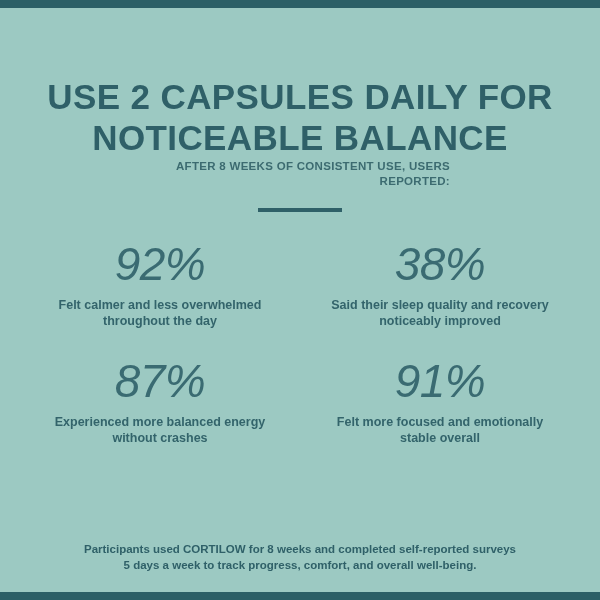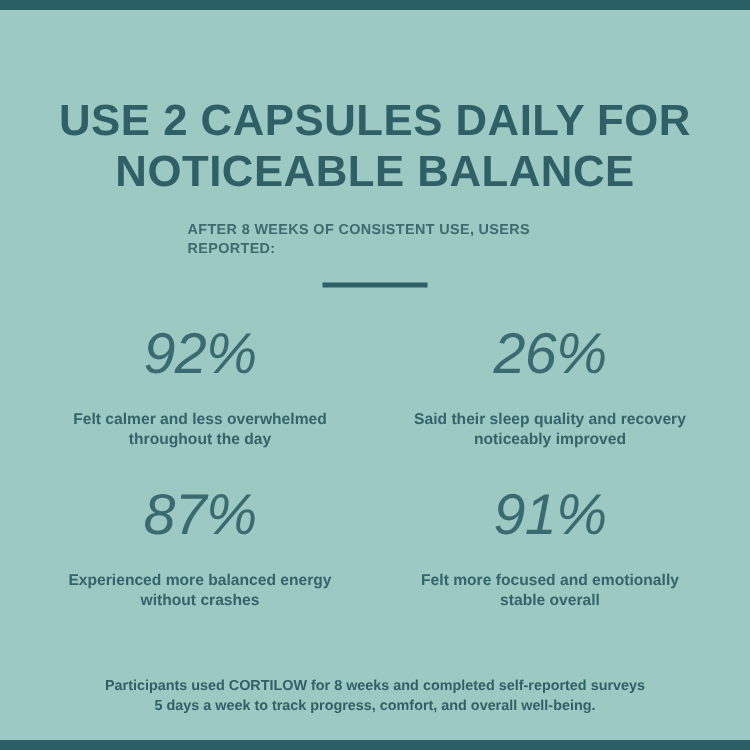--- a/index.html
+++ b/index.html
@@ -36,23 +36,22 @@
     width: 560px;
     text-align: center;
     color: #2f6068;
     font-weight: bold;
     font-size: 35px;
     line-height: 1.18;
     letter-spacing: 0.4px;
     text-transform: uppercase;
   }
   .subhead {
-    margin-top: 18px;
     width: 300px;
-    text-align: left;
+    text-align: right;
     color: #3c6b70;
     font-weight: bold;
     font-size: 11.5px;
     line-height: 1.35;
     letter-spacing: 0.3px;
     text-transform: uppercase;
   }
   .divider {
     margin-top: 18px;
     width: 84px;
@@ -74,21 +73,21 @@
   }
   .stat .value {
     color: #3a6b72;
     font-size: 46px;
     font-weight: 400;
     line-height: 1.15;
     letter-spacing: -0.5px;
     font-style: italic;
   }
   .stat .label {
-    margin-top: 18px;
+    margin-top: 6px;
     color: #33646b;
     font-size: 12.5px;
     font-weight: bold;
     line-height: 1.3;
   }
   .footnote {
     position: absolute;
     left: 0;
     right: 0;
     bottom: 18px;
@@ -113,21 +112,21 @@
     <div class="divider"></div>
 
     <div class="stats">
 
       <div class="stat">
         <div class="value">92%</div>
         <div class="label">Felt calmer and less overwhelmed throughout the day</div>
       </div>
 
       <div class="stat">
-        <div class="value">26%</div>
+        <div class="value">38%</div>
         <div class="label">Said their sleep quality and recovery noticeably improved</div>
       </div>
 
       <div class="stat">
         <div class="value">87%</div>
         <div class="label">Experienced more balanced energy without crashes</div>
       </div>
 
       <div class="stat">
         <div class="value">91%</div>

